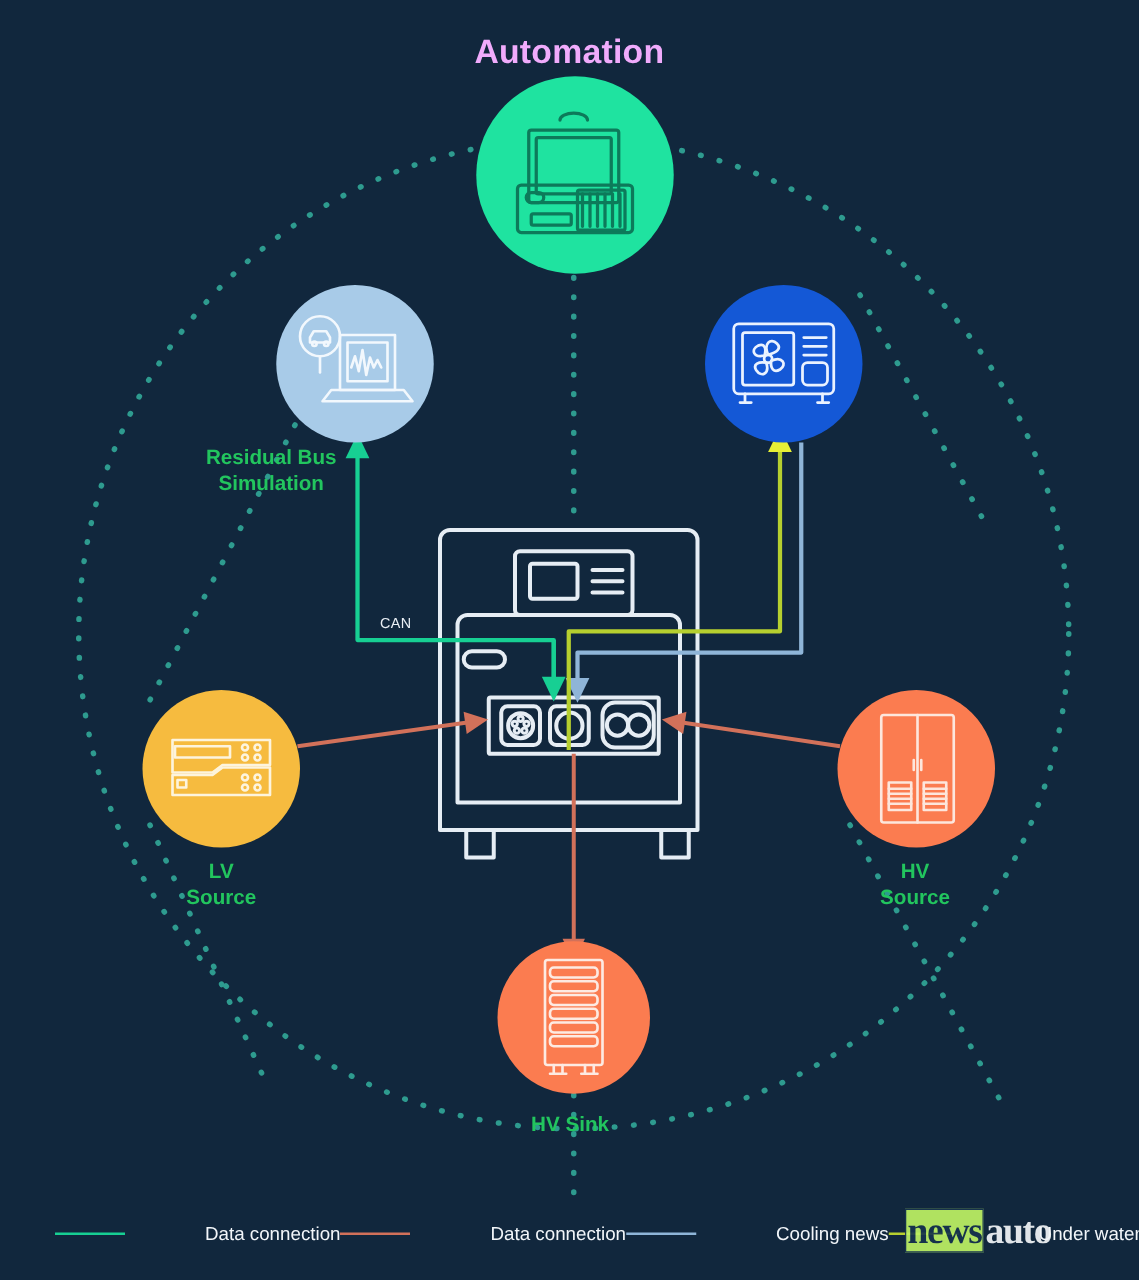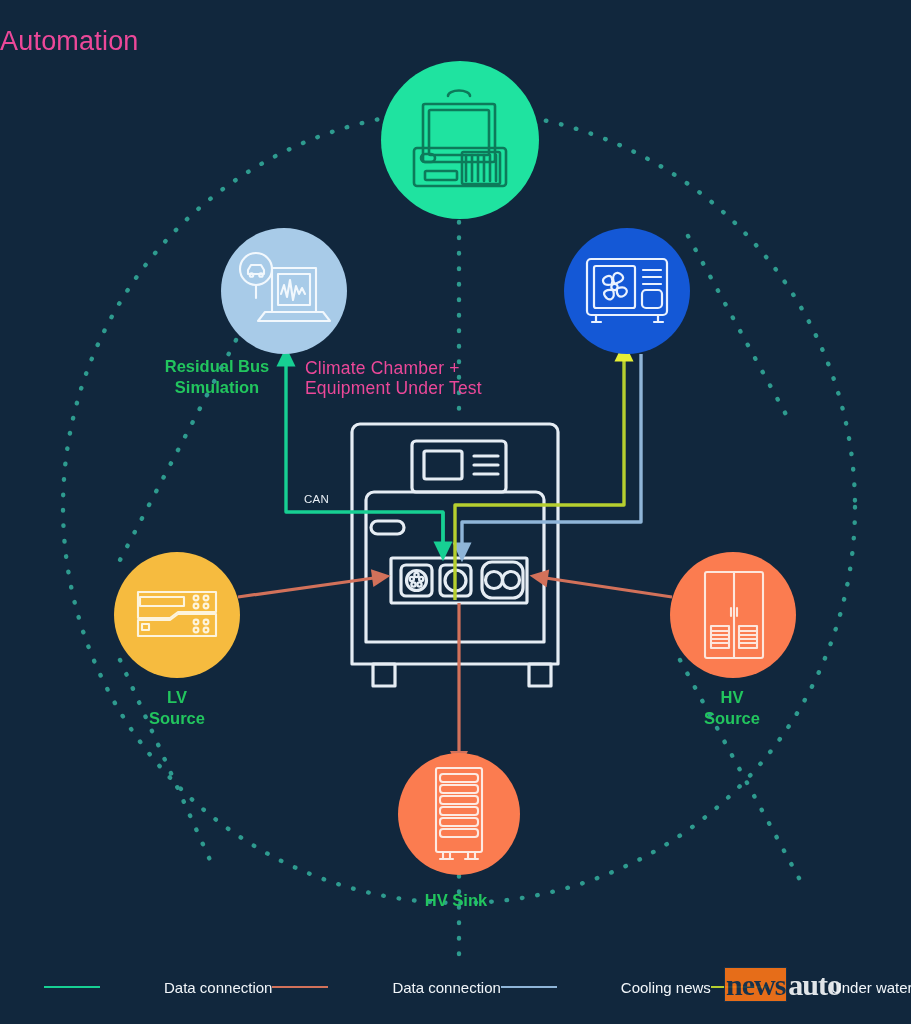--- a/index.html
+++ b/index.html
@@ -8,21 +8,21 @@
     background:#11273d;
     font-family:"Liberation Sans", sans-serif;
     overflow:hidden;
     position:relative;
   }
   #stage{position:absolute;inset:0;width:911px;height:1024px;}
   .svg-layer{position:absolute;left:0;top:0;width:911px;height:1024px;}
 
   
   .title{
-    position:absolute;color:#ec4899;font-weight:normal;
+    position:absolute;color:#f0abfc;font-weight:bold;text-align:center;
     letter-spacing:.2px;line-height:1.15;
   }
   #automation-title{left:0;right:0;top:26px;font-size:27px;}
   #center-title{left:305px;top:358px;width:300px;font-size:17.5px;}
 
   .node-label{
     position:absolute;color:#22c55e;font-weight:bold;text-align:center;
     font-size:16.5px;line-height:1.28;
   }
   #label-rbs{left:124px;top:356px;width:186px;}
@@ -46,21 +46,21 @@
   .legend-text{color:#f2f6fa;font-size:15px;margin-left:16px;white-space:nowrap;}
   .legend-gap{width:46px;}
 
   
   #watermark{
     position:absolute;left:724px;top:968px;font-size:30px;
     font-family:"Liberation Serif", serif;font-weight:bold;
     color:#f3f6f8;letter-spacing:-1px;opacity:.92;
   }
   #watermark .wm-box{
-    background:#f97316;color:#17344e;padding:0 1px;margin-right:1px;
+    background:#bef264;color:#17344e;padding:0 1px;margin-right:1px;
     border:1px solid #17344e;
   }
 </style>
 </head>
 <body style="background: rgb(17, 39, 61);">
 
 <div id="stage">
 
   <svg class="svg-layer" viewBox="0 0 911 1024">
 
@@ -227,24 +227,20 @@
         <rect x="440" y="818" width="38" height="8" rx="3"></rect>
         <rect x="440" y="829" width="38" height="8" rx="3"></rect>
         <path d="M 443 852 v 7 M 450 852 v 7 M 468 852 v 7 M 475 852 v 7"></path>
         <path d="M 440 859 h 13 M 465 859 h 13"></path>
       </g>
     </g>
   </svg>
 
   <div class="title" id="automation-title">Automation</div>
 
-  <div class="title" id="center-title">
-    <span>Climate Chamber +</span><br>
-    <span>Equipment Under Test</span>
-  </div>
 
   <div class="node-label" id="label-rbs">
     <span>Residual Bus</span><br>
     <span>Simulation</span>
   </div>
 
 
   <div class="node-label" id="label-lv">
     <span>LV</span><br>
     <span>Source</span>

